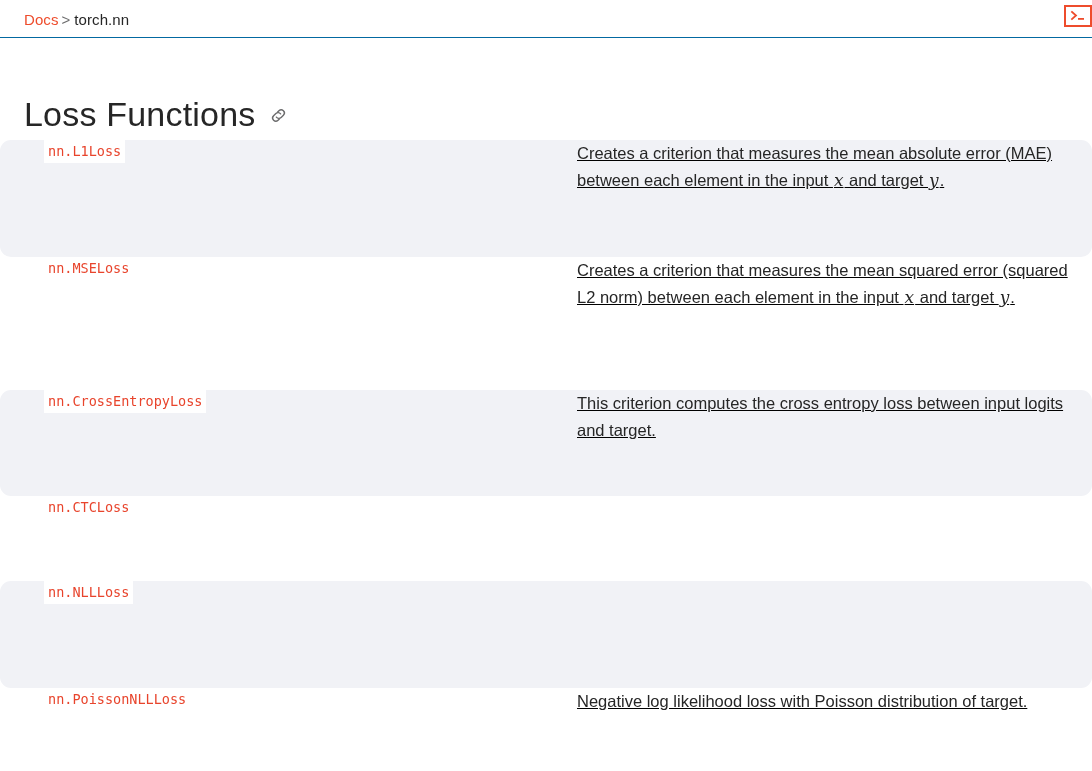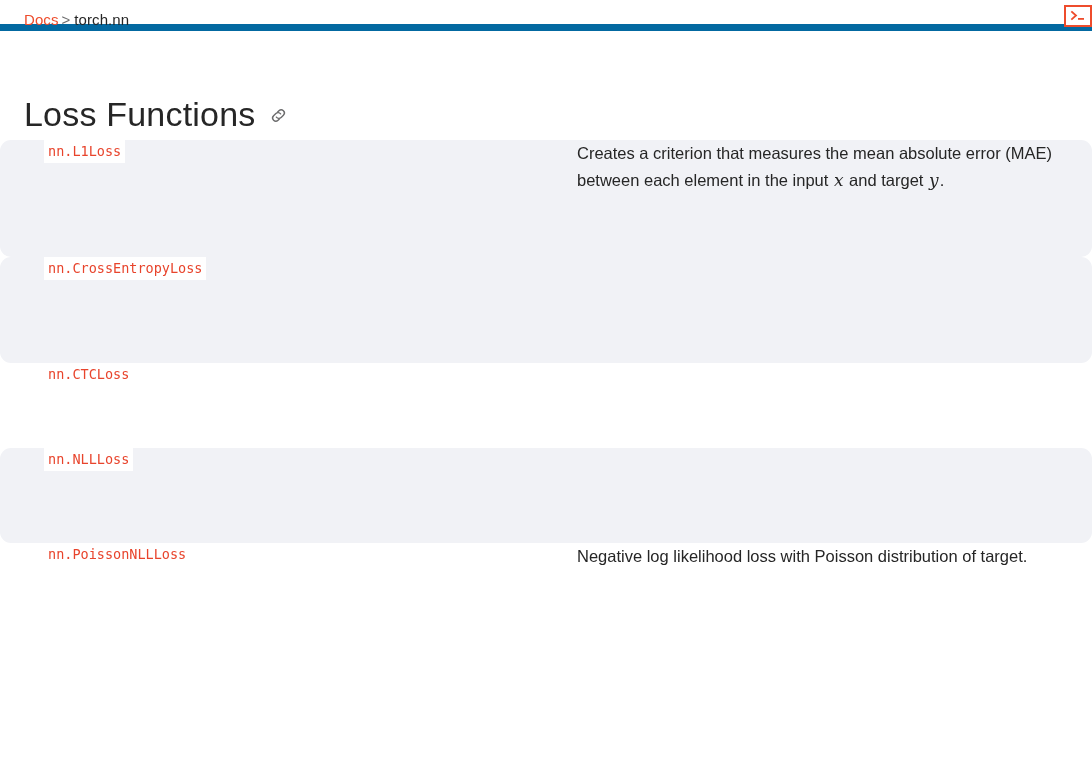--- a/index.html
+++ b/index.html
@@ -10,22 +10,22 @@
     height: 771px;
     overflow: hidden;
     background: #ffffff;
     font-family: "Liberation Sans", sans-serif;
     -webkit-font-smoothing: antialiased;
   }
 
   
   .topbar {
     position: relative;
-    height: 31px;
-    border-bottom: 7px solid #0369a1;
+    height: 38px;
+    border-bottom: 1px solid #0369a1;
     background: #ffffff;
   }
   .breadcrumb {
     position: absolute;
     left: 24px;
     top: 11px;
     font-size: 15px;
     color: #262626;
     white-space: nowrap;
     letter-spacing: .005em;
@@ -96,20 +96,21 @@
   .fn-row.shaded { background: #f1f2f6; }
 
   .fn-row .col-name {
     width: 553px;
     flex: 0 0 553px;
     padding-right: 10px;
   }
   .fn-row .col-desc {
     flex: 1 1 auto;
     padding-right: 16px;
+    text-decoration: underline;
   }
 
   .code-chip {
     display: inline-block;
     background: #ffffff;
     color: #e8442c;
     font-family: "DejaVu Sans Mono", "Liberation Mono", monospace;
     font-size: 13.5px;
     line-height: 1.42;
     padding: 2px 4px;
@@ -160,27 +161,36 @@
   </span>
 </h1>
 
 <div class="fn-table">
     <div class="fn-row shaded" style="height: 117px;">
       <div class="col-name"><a class="code-chip">nn.L1Loss</a></div>
       <div class="col-desc">
         <div class="desc">Creates a criterion that measures the mean absolute error (MAE) between each element in the input <i class="mathvar">x</i> and target <i class="mathvar">y</i>.</div>
       </div>
     </div>
+    <div class="fn-row" style="height: 133px;">
+      <div class="col-name"><a class="code-chip">nn.MSELoss</a></div>
+      <div class="col-desc">
+        <div class="desc">Creates a criterion that measures the mean squared error (squared L2 norm) between each element in the input <i class="mathvar">x</i> and target <i class="mathvar">y</i>.</div>
+      </div>
+    </div>
     <div class="fn-row shaded" style="height: 106px;">
       <div class="col-name"><a class="code-chip">nn.CrossEntropyLoss</a></div>
+      <div class="col-desc">
+        <div class="desc">This criterion computes the cross entropy loss between input logits and target.</div>
+      </div>
     </div>
     <div class="fn-row" style="height: 85px; gap: 44px;">
       <div class="col-name"><a class="code-chip">nn.CTCLoss</a></div>
     </div>
-    <div class="fn-row shaded" style="height: 95px;">
+    <div class="fn-row shaded" style="height: 107px;">
       <div class="col-name"><a class="code-chip">nn.NLLLoss</a></div>
     </div>
     <div class="fn-row" style="height: 110px;">
       <div class="col-name"><a class="code-chip">nn.PoissonNLLLoss</a></div>
       <div class="col-desc">
         <div class="desc">Negative log likelihood loss with Poisson distribution of target.</div>
       </div>
     </div>
   </div>
 

